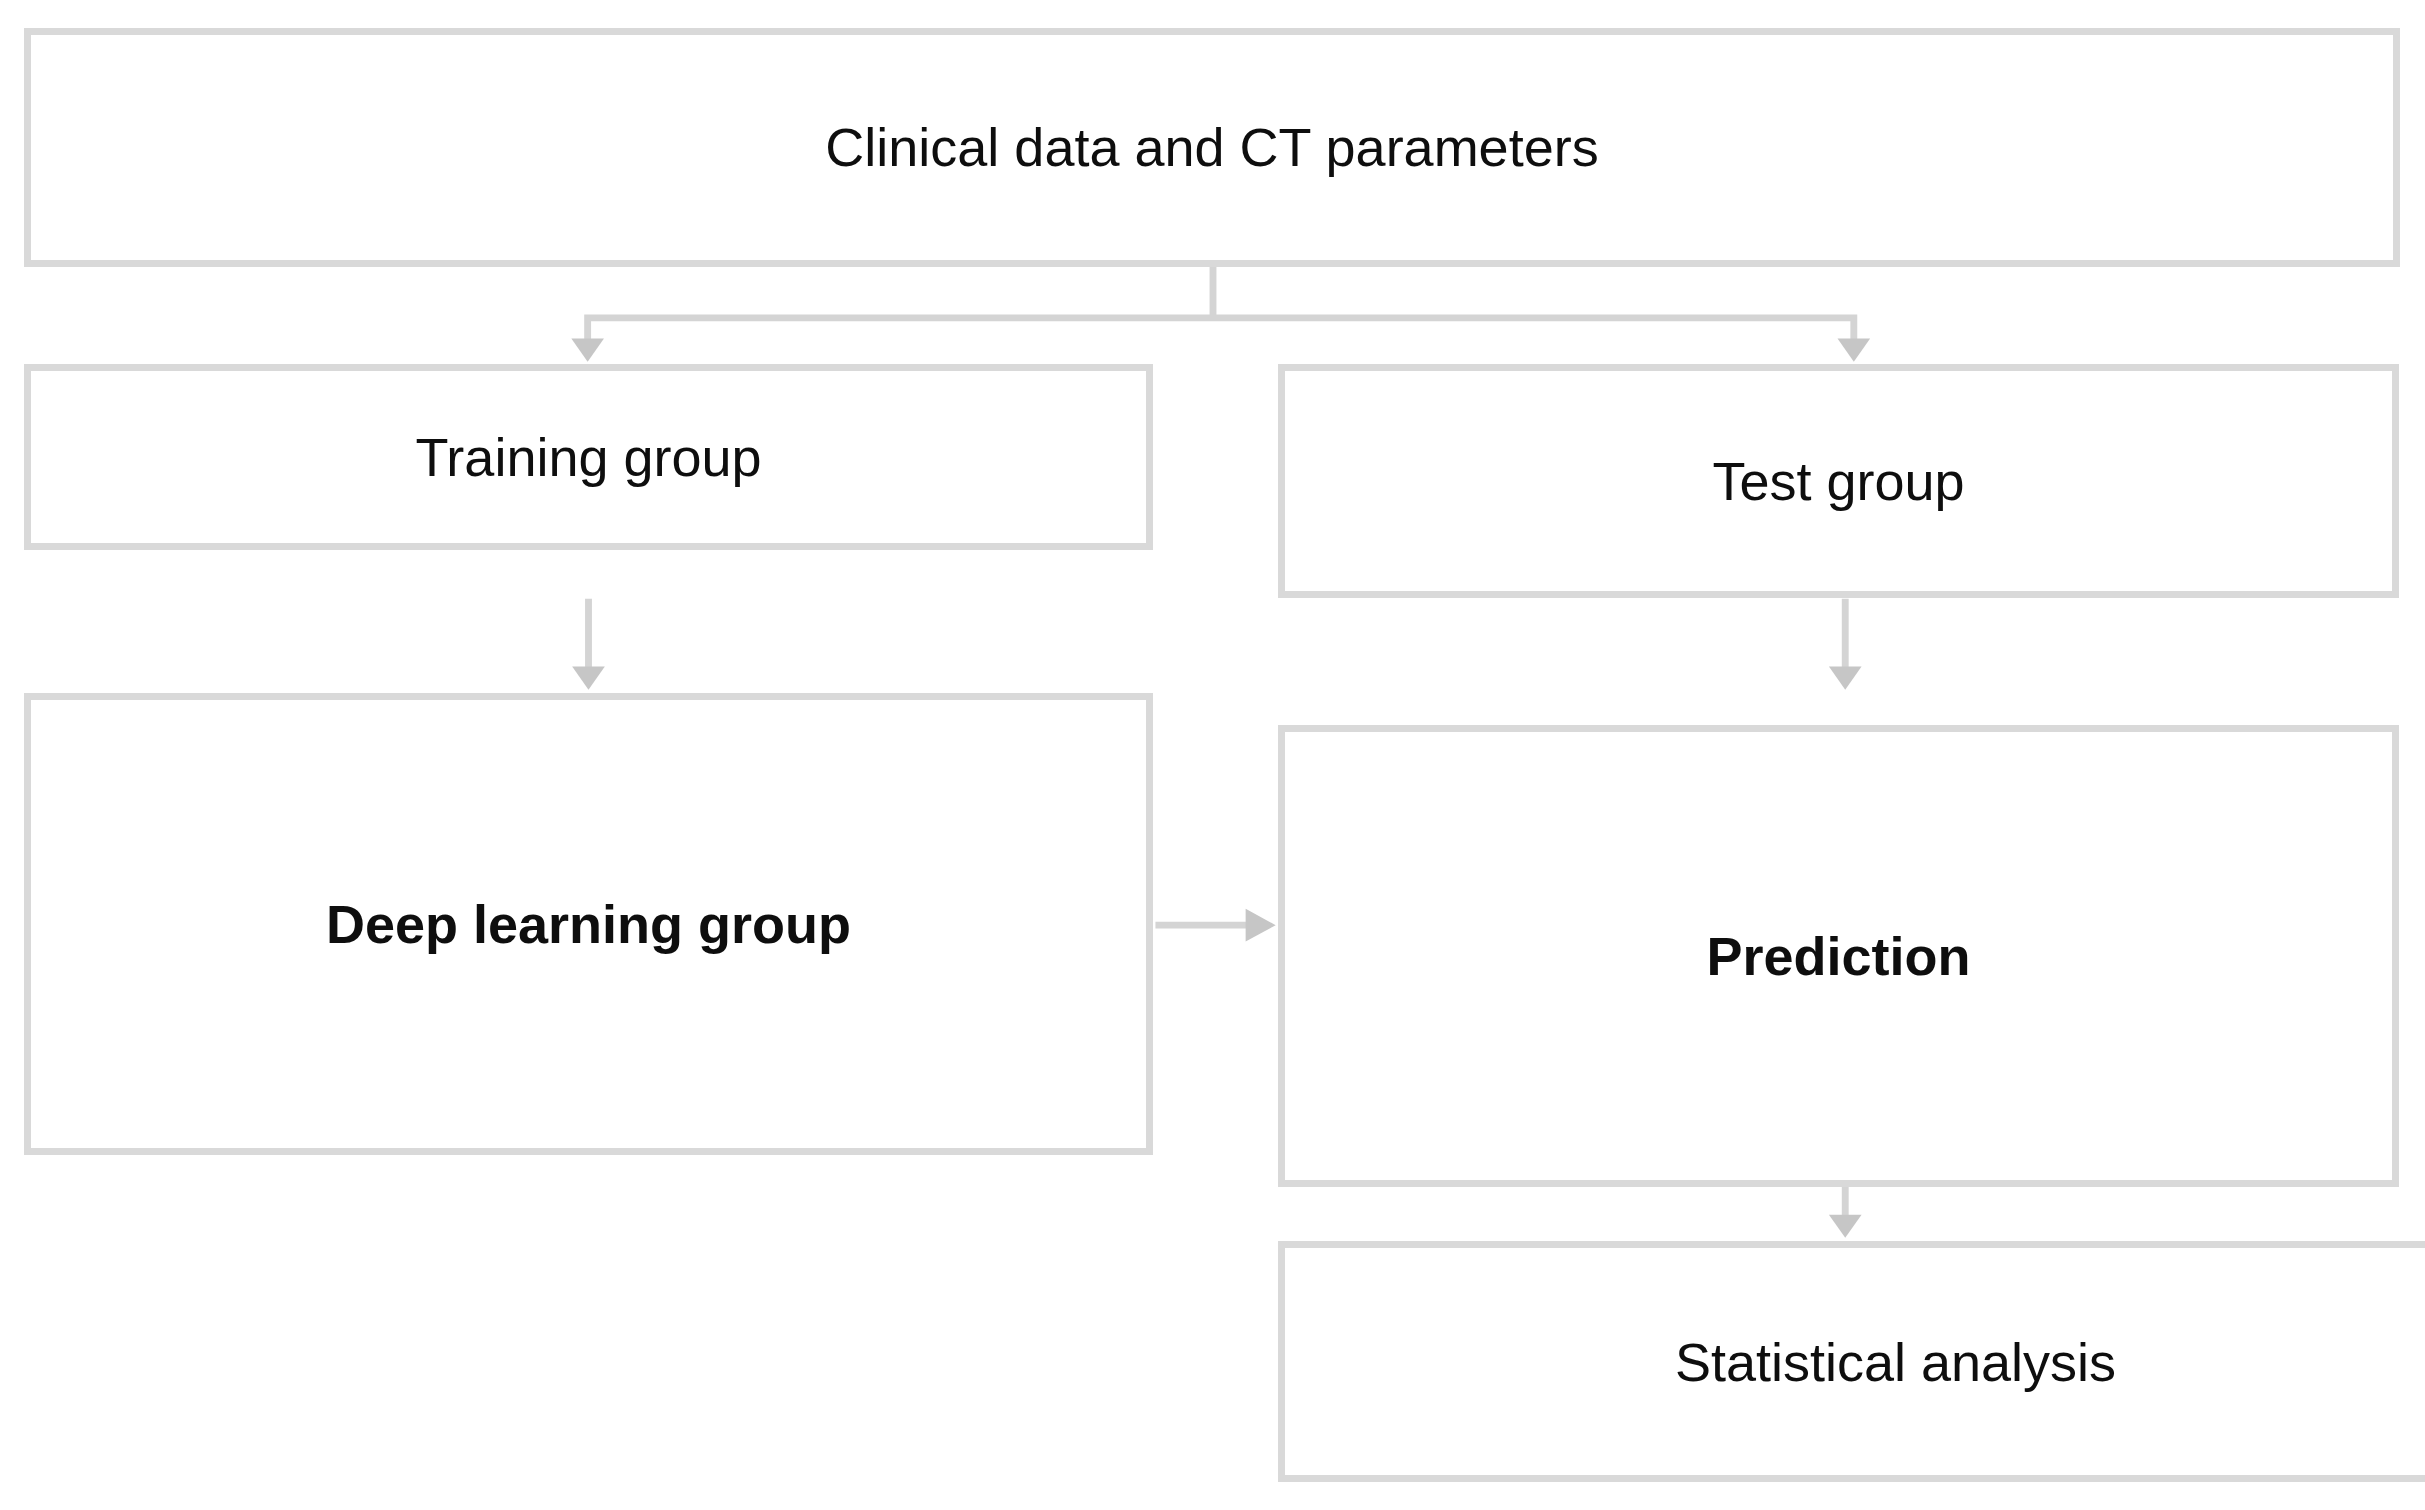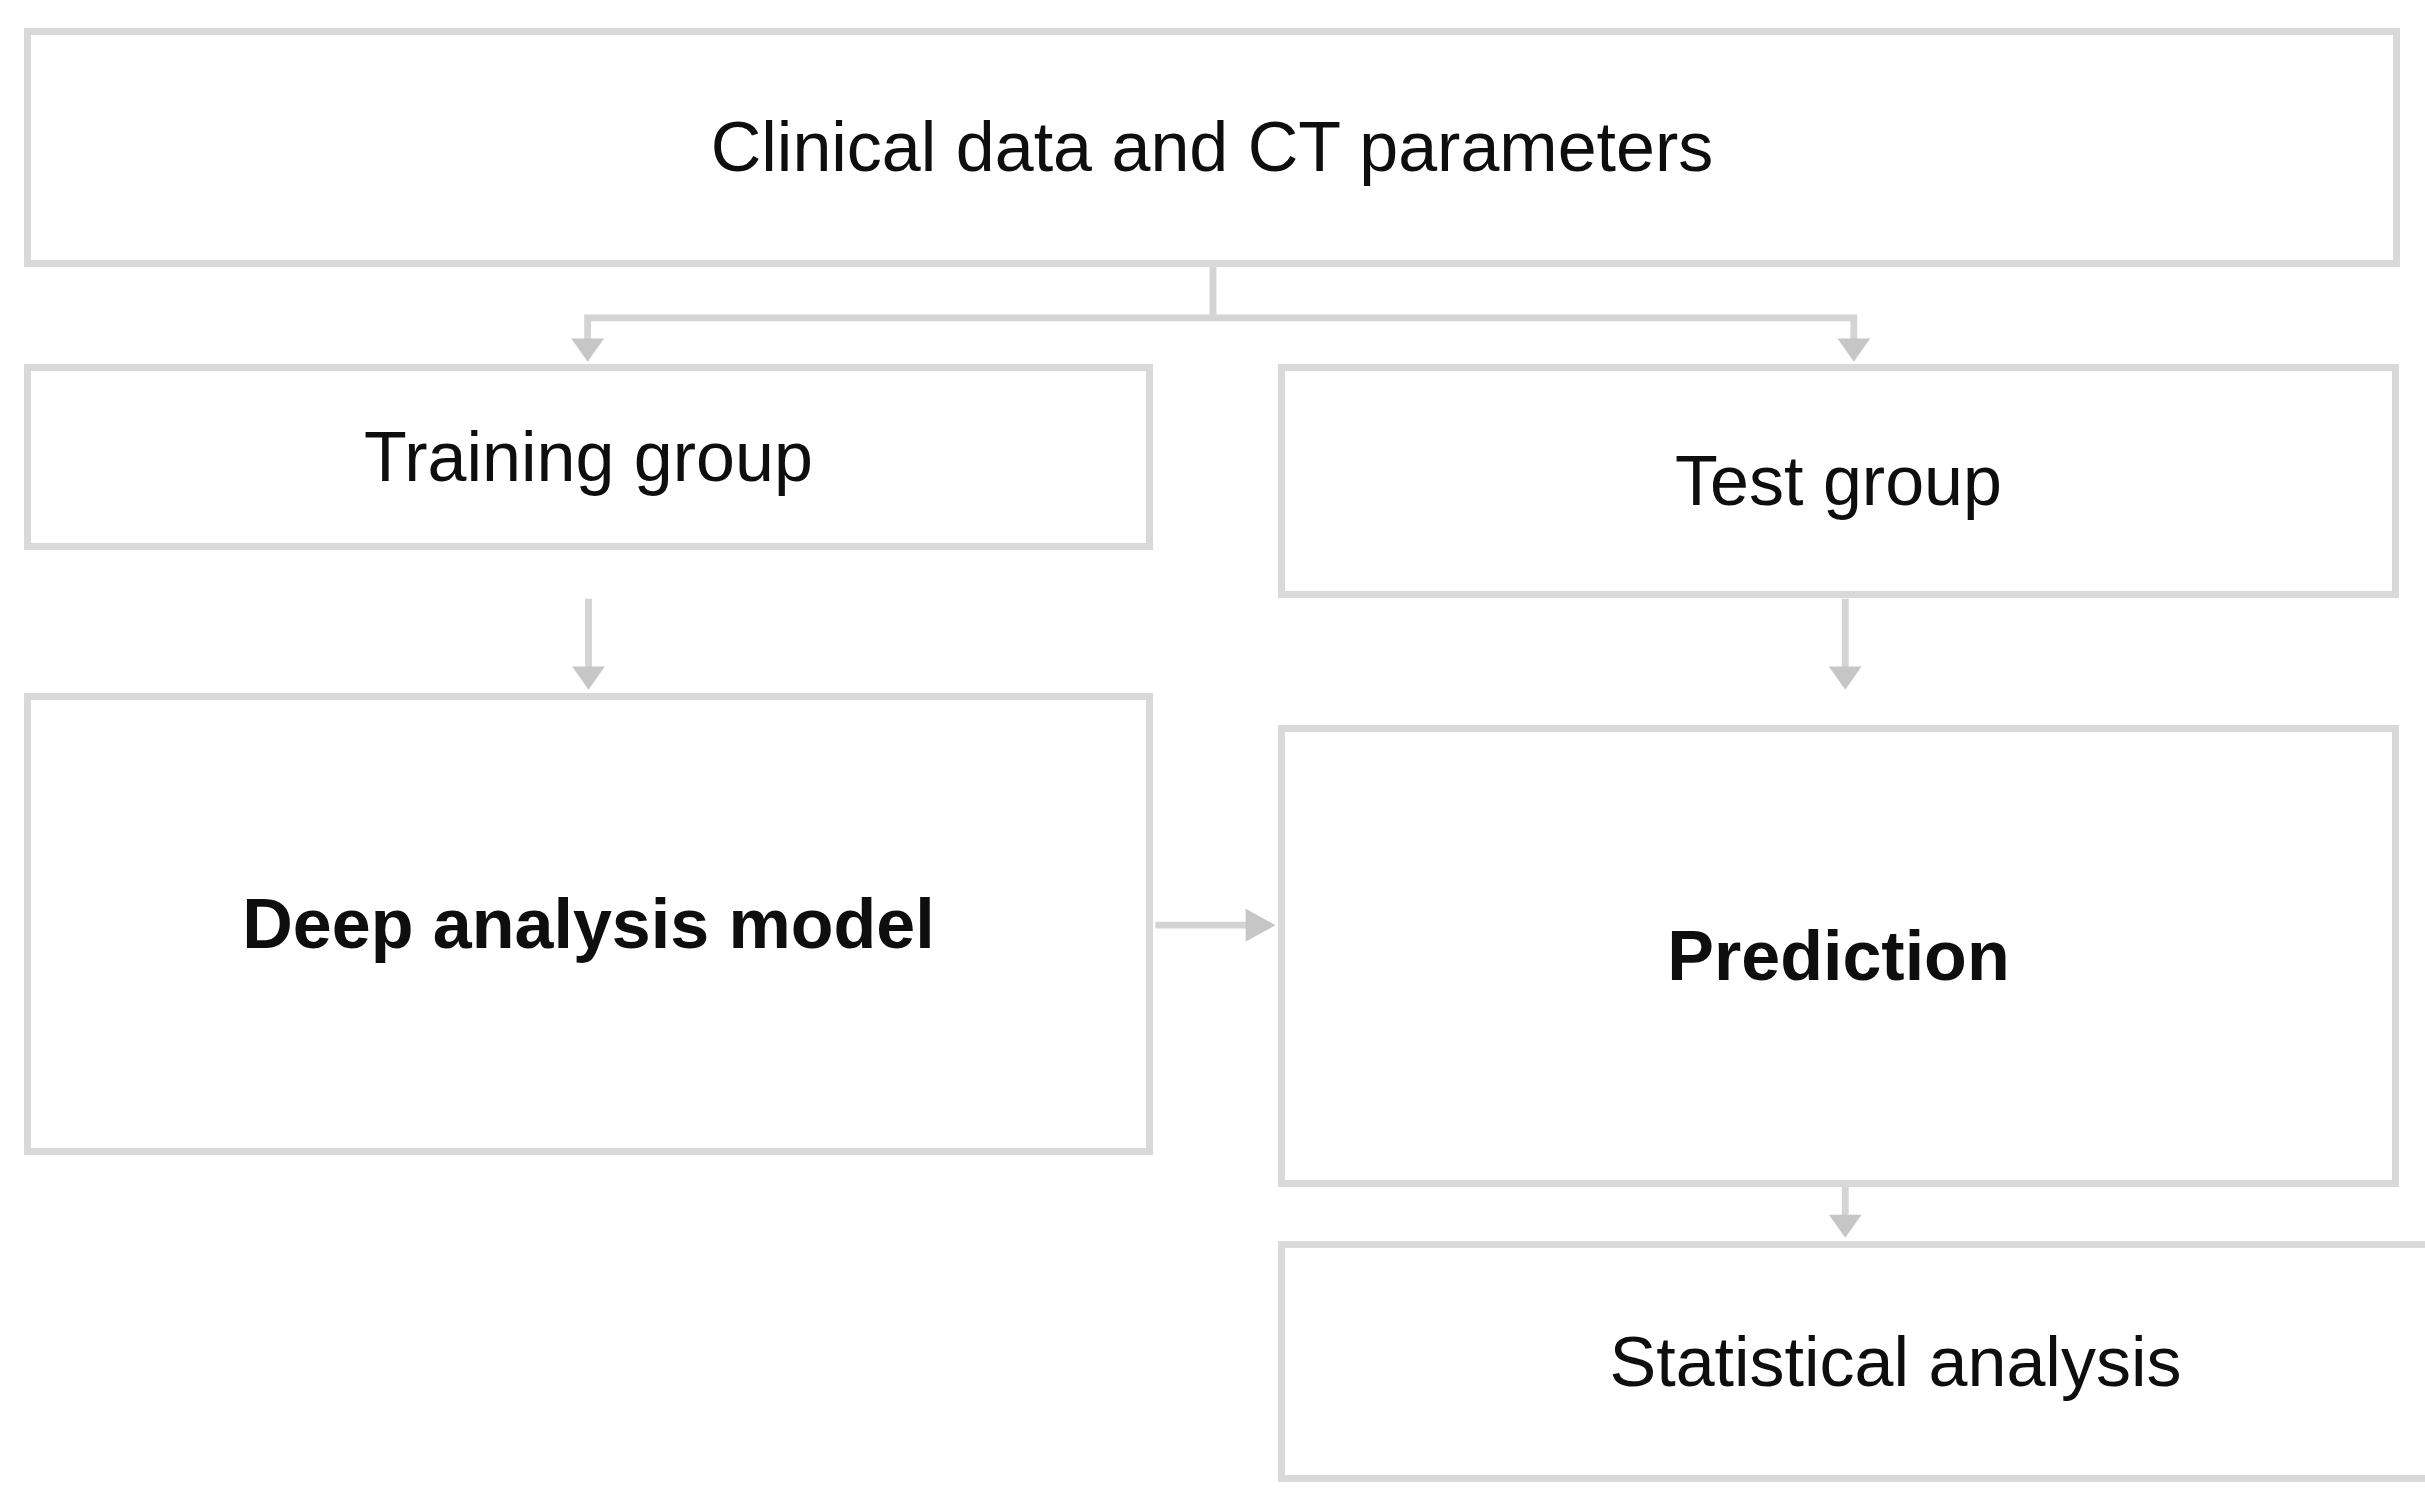--- a/index.html
+++ b/index.html
@@ -19,21 +19,21 @@
     position: absolute;
     box-sizing: border-box;
     background: #ffffff;
     border: 7.7px solid #d9d9d9;
     display: flex;
     align-items: center;
     justify-content: center;
   }
   .node .label {
     color: #0e0e0e;
-    font-size: 70px;
+    font-size: 54px;
     font-weight: 400;
     letter-spacing: 0px;
     white-space: nowrap;
     text-align: right;
   }
   .node.bold .label {
     font-weight: 700;
   }
   
   .n-clinical   { left: 24px;   top: 27.5px;   width: 2376px; height: 239px; }
@@ -100,21 +100,21 @@
 
   <div class="node n-training">
     <span class="label">Training group</span>
   </div>
 
   <div class="node n-test">
     <span class="label">Test group</span>
   </div>
 
   <div class="node n-dlm bold">
-    <span class="label">Deep analysis model</span>
+    <span class="label">Deep learning group</span>
   </div>
 
   <div class="node n-prediction bold">
     <span class="label">Prediction</span>
   </div>
 
   <div class="node n-stat">
     <span class="label">Statistical analysis</span>
   </div>
 

